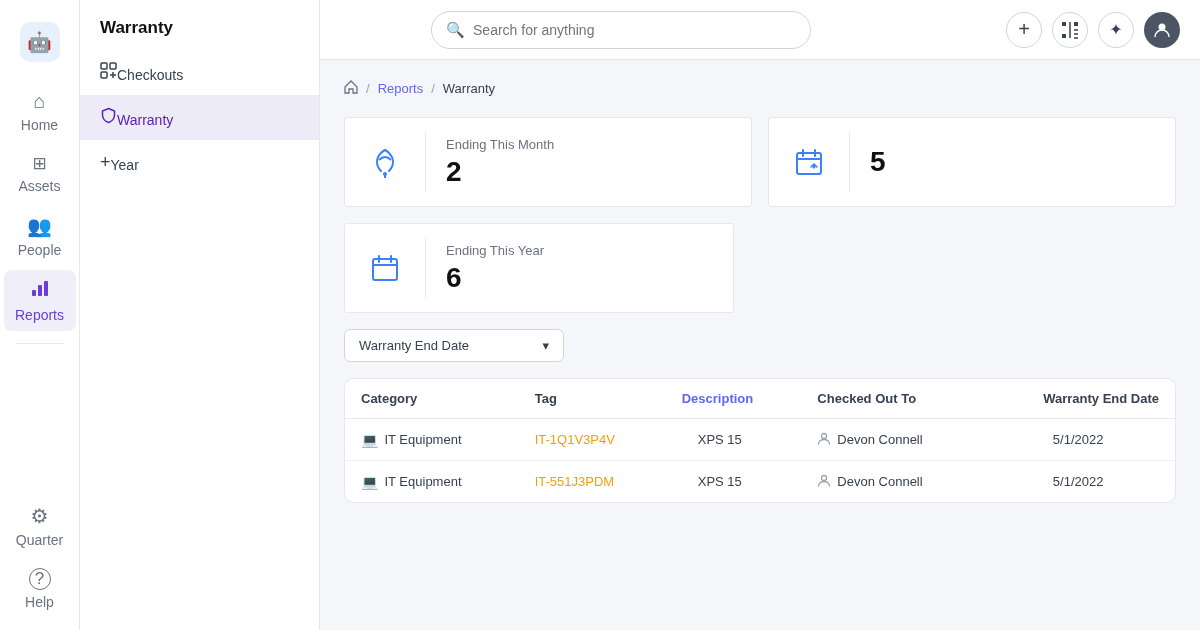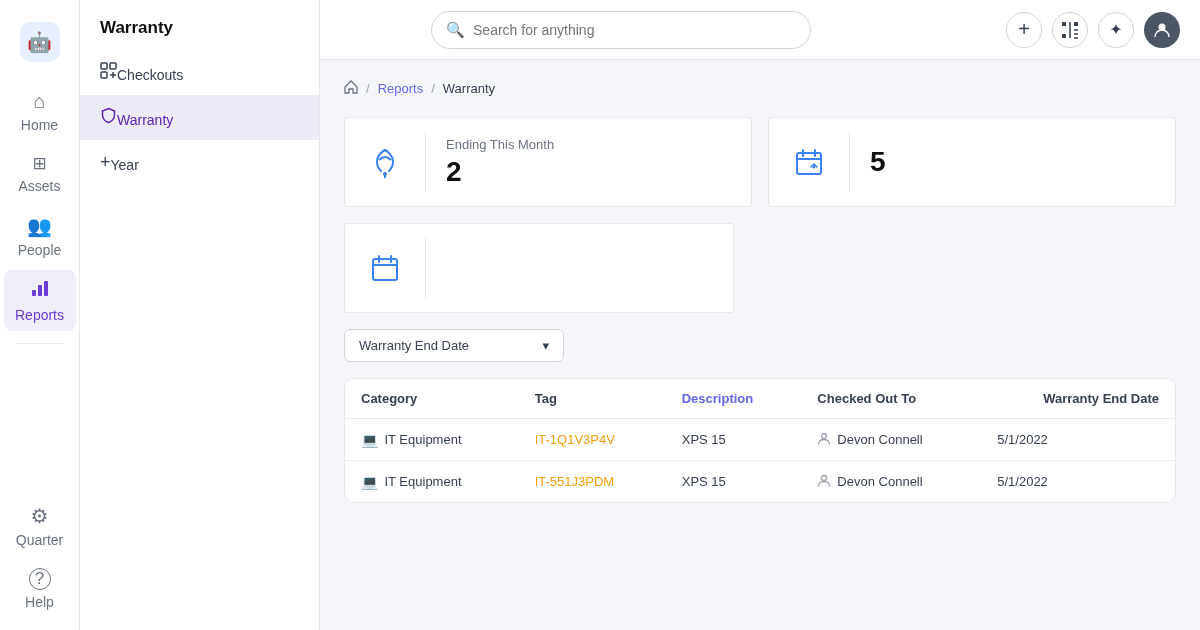--- a/index.html
+++ b/index.html
@@ -225,35 +225,35 @@
       background: #fff;
       border-bottom: 1px solid #e8e8ec;
     }
     .data-table th.right { text-align: right; }
     .data-table td {
       padding: 12px 16px;
       font-size: 13px;
       color: #374151;
       border-bottom: 1px solid #f0f0f5;
     }
-    .data-table td.right { text-align: left; }
+    .data-table td.right { text-align: center; }
     .data-table tr:last-child td { border-bottom: none; }
     .tag-link { color: #f59e0b; cursor: pointer; }
     .category-badge {
       display: inline-flex;
       align-items: center;
       gap: 6px;
       font-size: 13px;
     }
     .category-icon { font-size: 14px; }
     .person-cell { display: flex; align-items: center; gap: 6px; color: #374151; text-align: center; }
     .person-icon { color: #9ca3af; font-size: 14px; }
 
     
-    .desc-link { color: #374151; }
+    .desc-link { color: #374151; margin-left: 16px; }
 
     
     .warranty-date { color: #374151; font-size: 13px; }
 
     
     .secondary-nav-header-wrap {
       padding: 18px 20px 12px;
     }
     .secondary-nav-title {
       font-size: 17px;
@@ -422,20 +422,24 @@
       <div class="stat-card">
         <div class="stat-card-icon-area">
           <svg width="30" height="30" viewBox="0 0 30 30" fill="none">
             <rect x="3" y="6" width="24" height="21" rx="2" stroke="#3b82f6" stroke-width="2"></rect>
             <line x1="3" y1="12" x2="27" y2="12" stroke="#3b82f6" stroke-width="2"></line>
             <line x1="9" y1="3" x2="9" y2="9" stroke="#3b82f6" stroke-width="2" stroke-linecap="round"></line>
             <line x1="21" y1="3" x2="21" y2="9" stroke="#3b82f6" stroke-width="2" stroke-linecap="round"></line>
           </svg>
         </div>
         <div class="stat-card-divider"></div>
+        <div class="stat-card-body">
+          <div class="stat-card-label">Ending This Year</div>
+          <div class="stat-card-value">6</div>
+        </div>
       </div>
     </div>
 
     <div class="filter-row">
       <div class="filter-select">
         <span>Warranty End Date</span>
         <span>▾</span>
       </div>
     </div>
 

